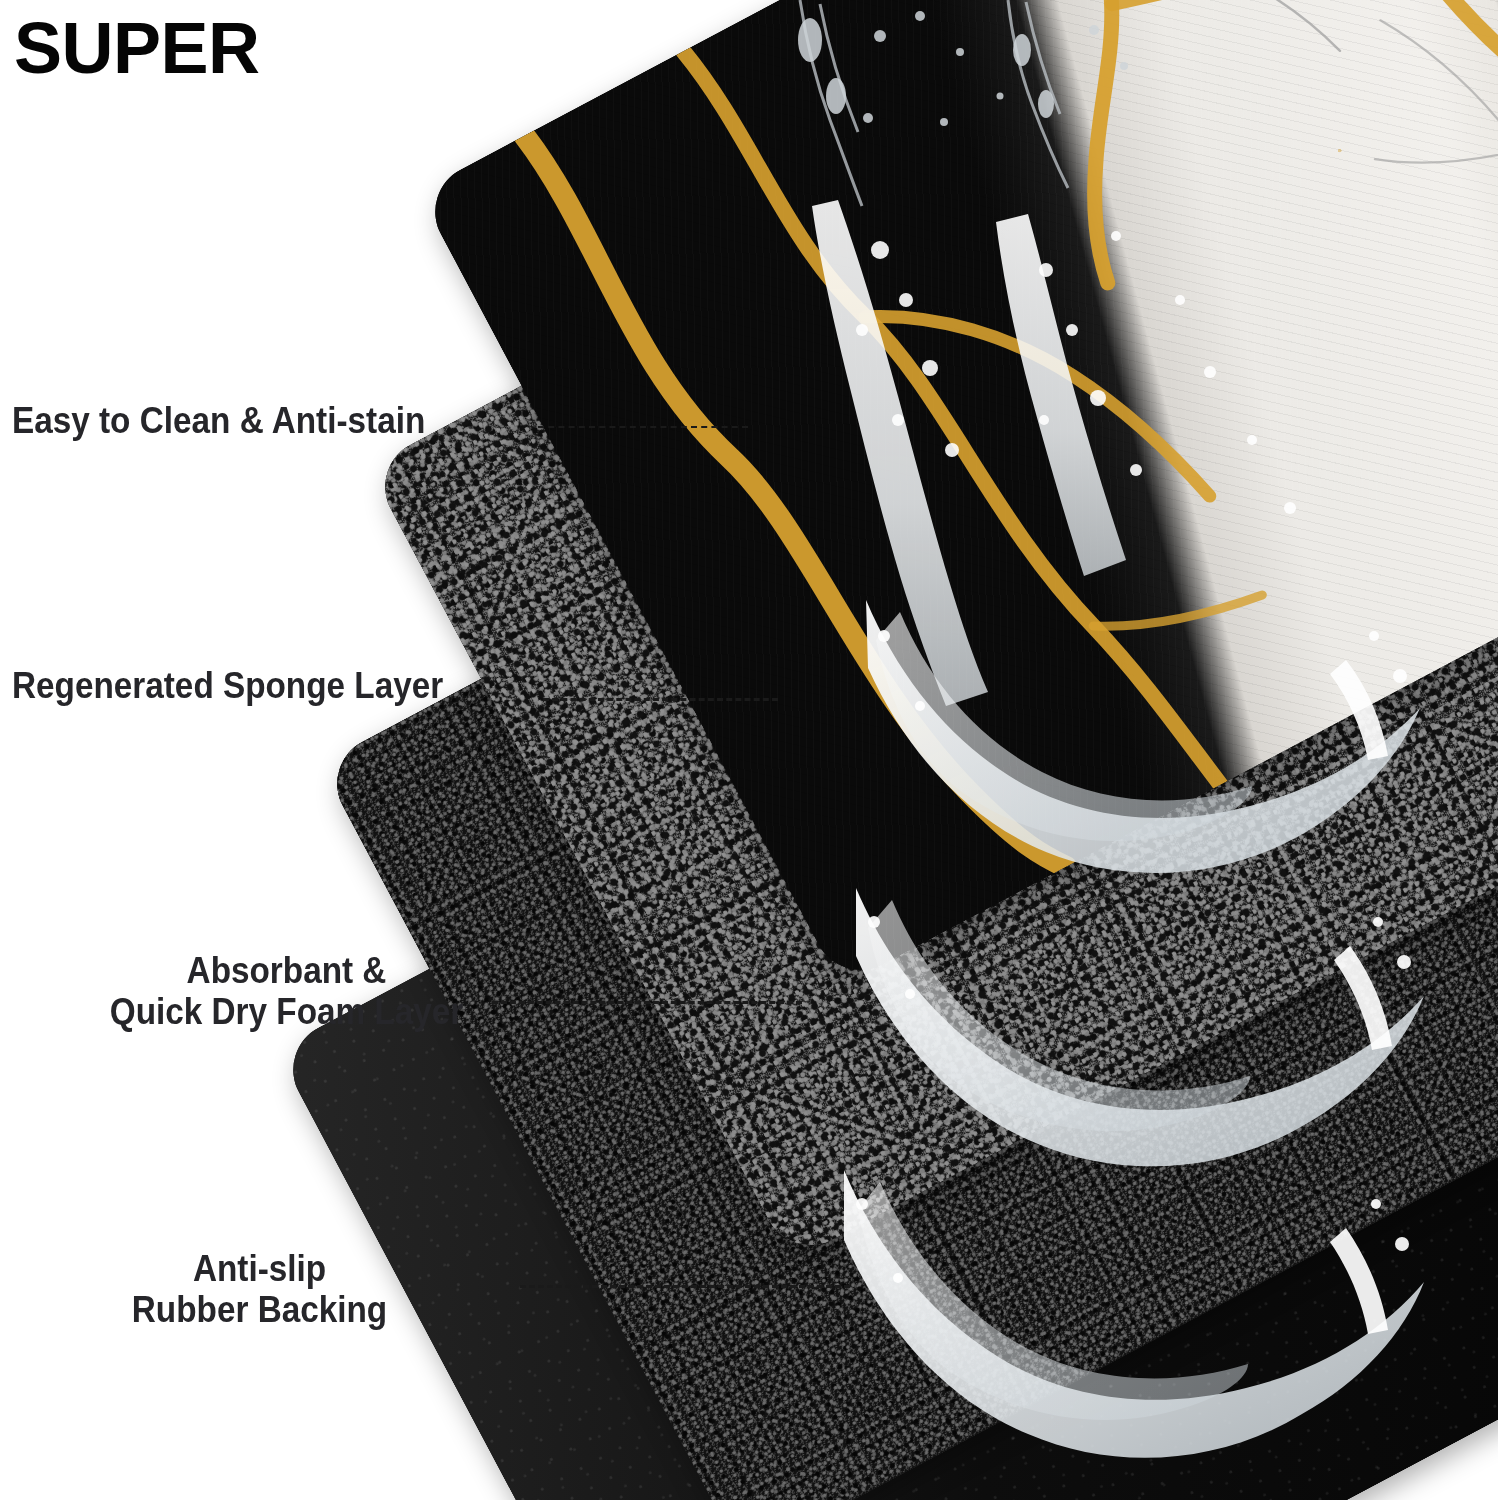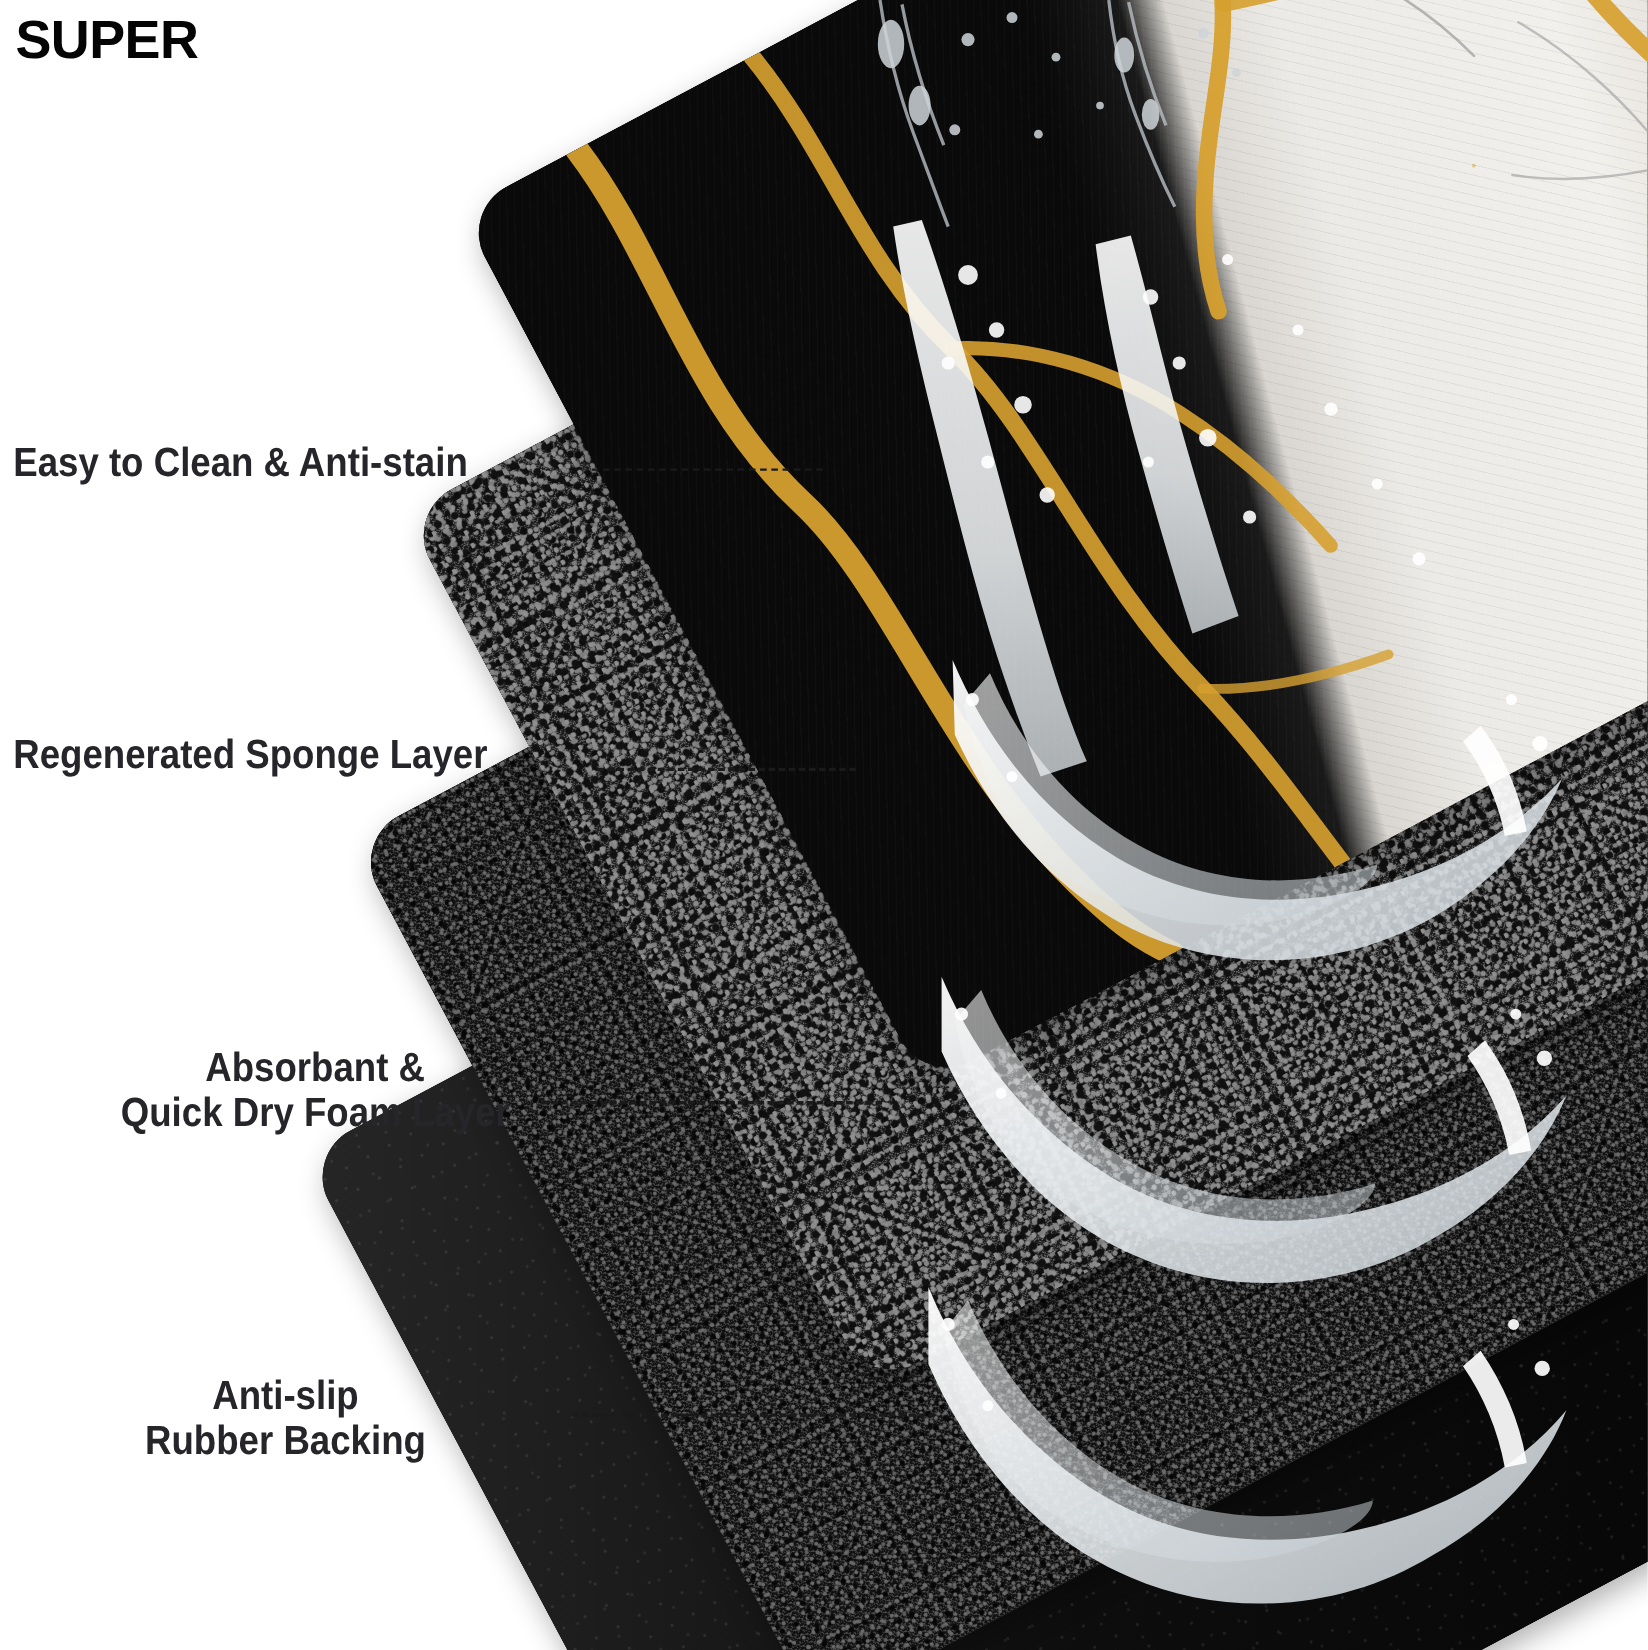--- a/index.html
+++ b/index.html
@@ -3,21 +3,21 @@
 <meta charset="utf-8">
 <title>Super Absorption Infographic</title>
 <style>
   html,body{margin:0;padding:0;background:#ffffff;}
   body{width:1498px;height:1500px;overflow:hidden;
        font-family:"Liberation Sans","DejaVu Sans",sans-serif;}
   .stage{position:relative;width:1498px;height:1500px;background:#ffffff;overflow:hidden;}
 
   
   .headline{position:absolute;left:14px;top:14px;width:640px;
-            font-weight:bold;font-size:49px;line-height:0.96;
+            font-weight:bold;font-size:72px;line-height:0.96;
             letter-spacing:-0.5px;color:#050505;z-index:60;}
   .headline .l{display:block;}
 
   
   .label{position:absolute;color:#26262a;font-weight:bold;
          font-size:37px;line-height:1.12;z-index:60;
          transform:scaleX(0.9);transform-origin:left center;}
   .label .l{display:block;white-space:nowrap;}
   .label.center{transform:scaleX(0.9);}
   .label.center .l{text-align:center;}

